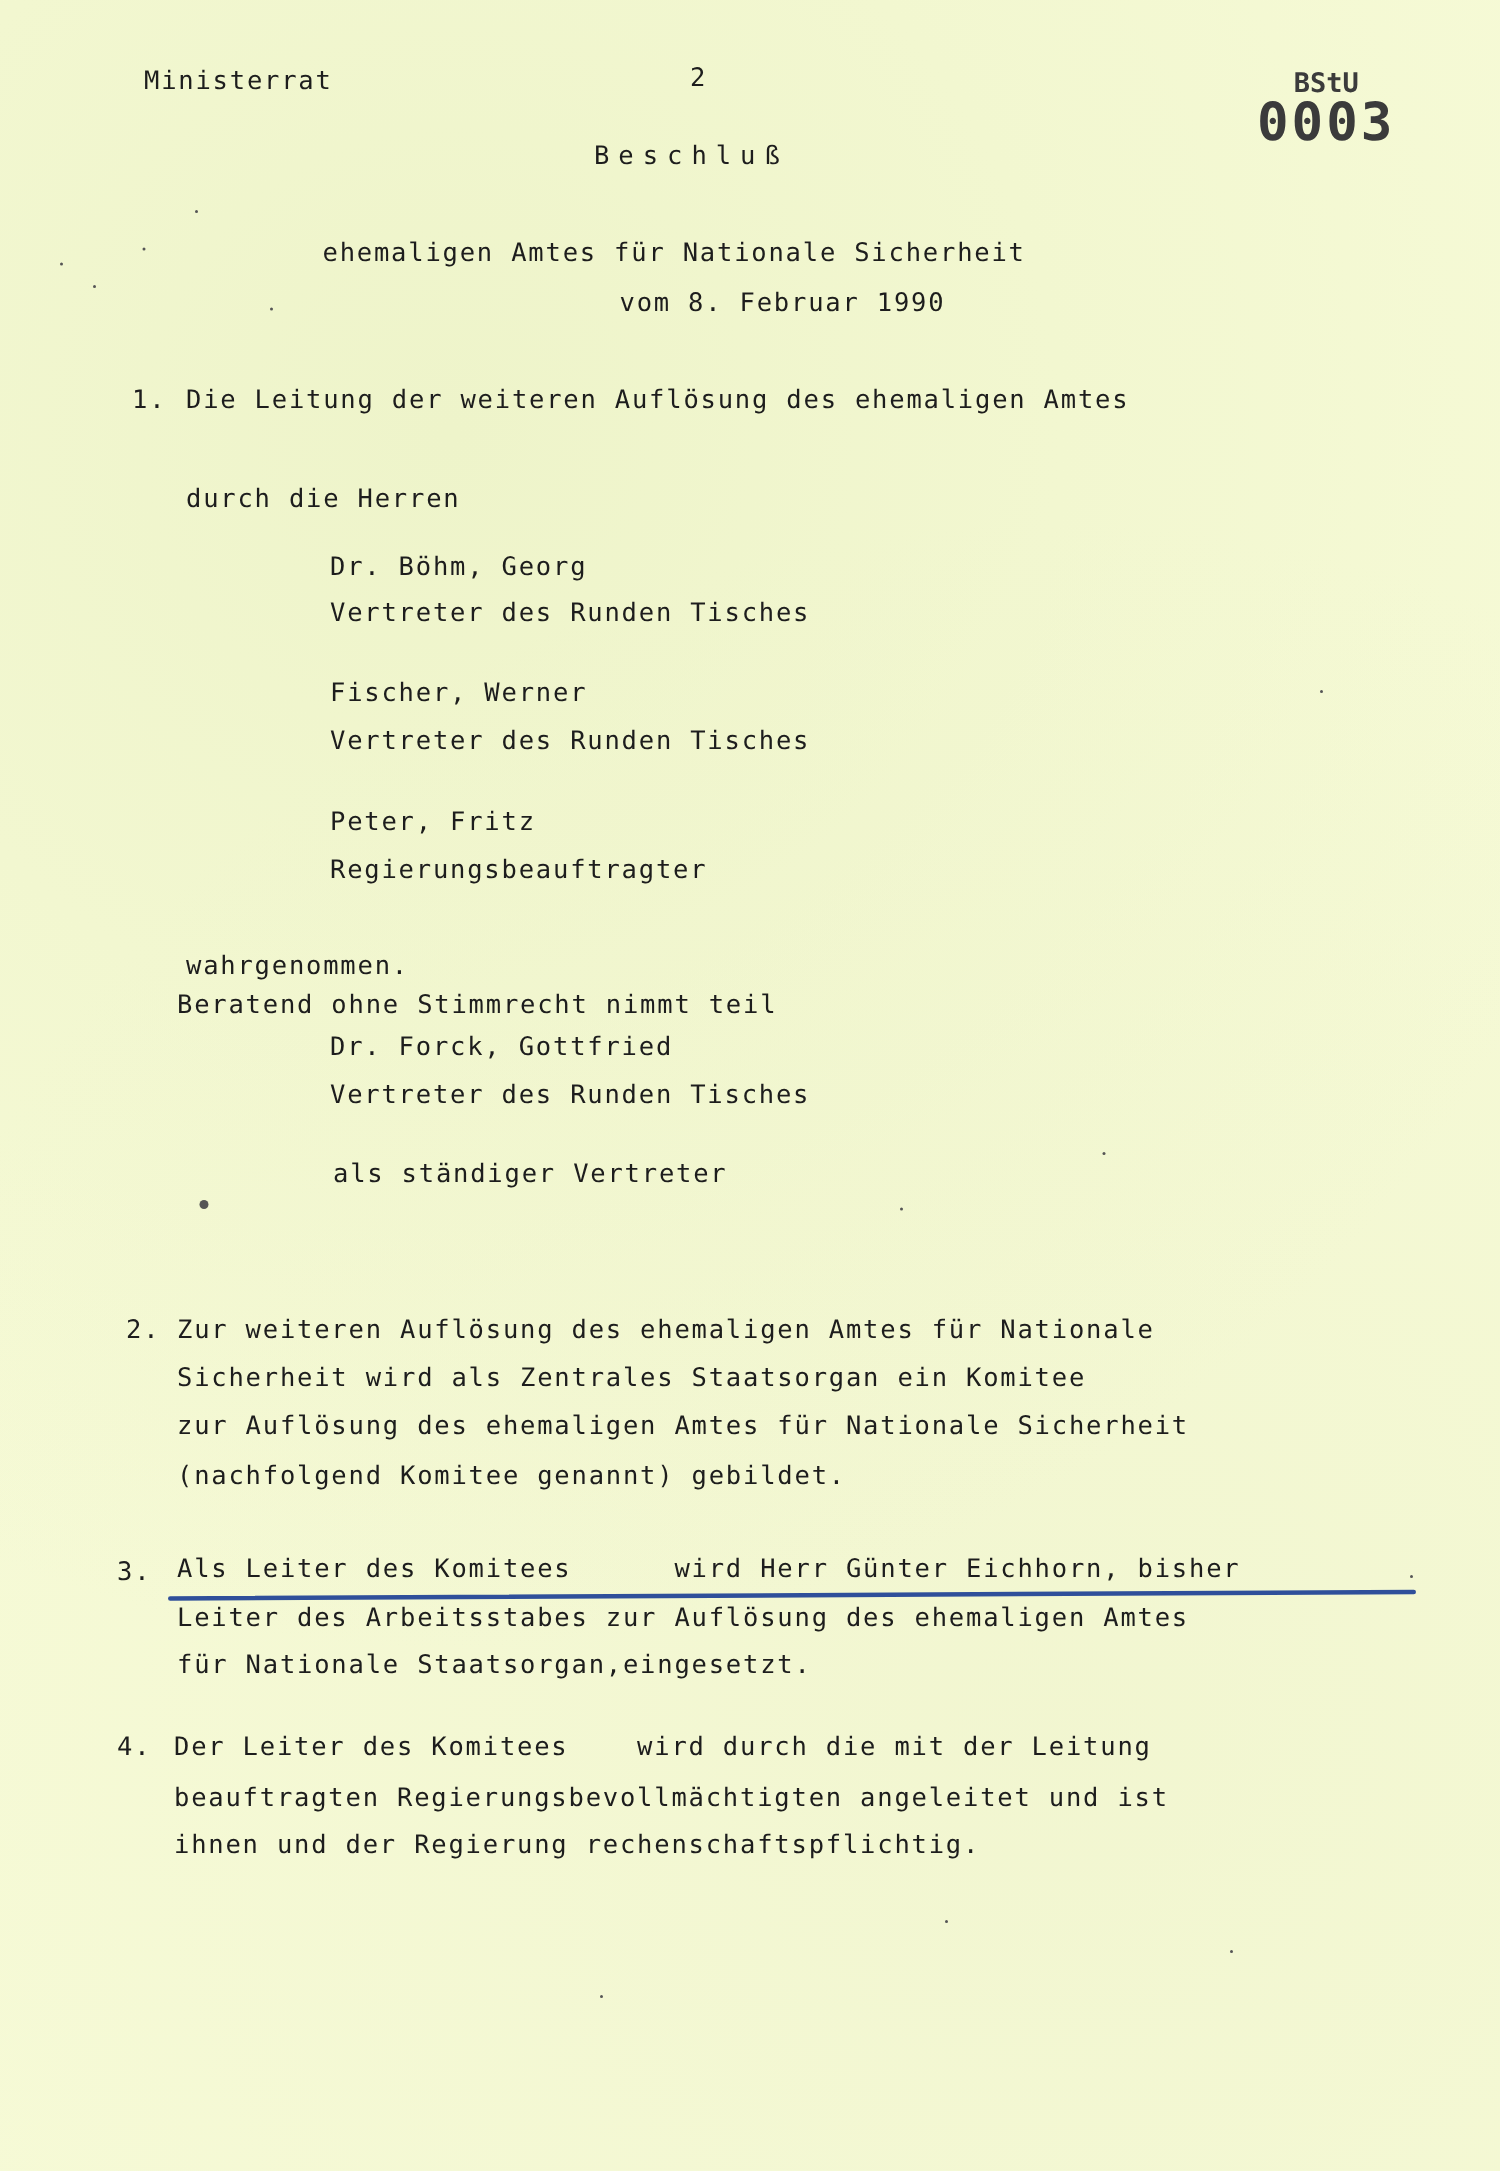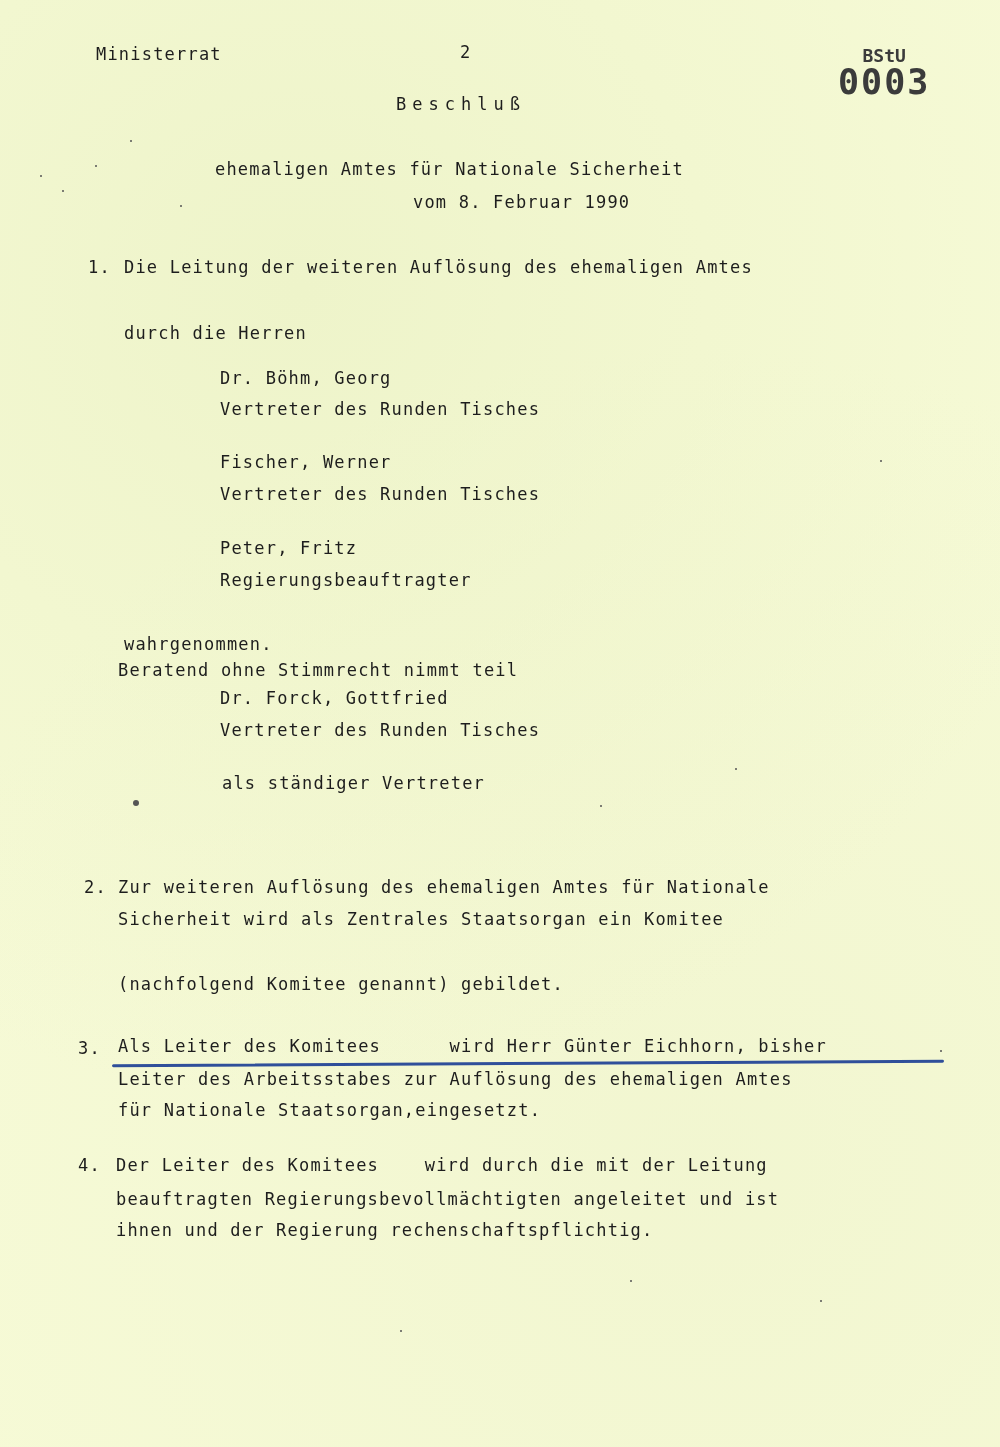--- a/index.html
+++ b/index.html
@@ -64,20 +64,21 @@
 
   <div class="t" style="left:124px; top:634px;">wahrgenommen.</div>
   <div class="t" style="left:118px; top:660px;">Beratend ohne Stimmrecht nimmt teil</div>
   <div class="t" style="left:220px; top:688px;">Dr. Forck, Gottfried</div>
   <div class="t" style="left:220px; top:720px;">Vertreter des Runden Tisches</div>
   <div class="t" style="left:222px; top:773px;">als ständiger Vertreter</div>
 
   <div class="num t" style="left:84px; top:877px;">2.</div>
   <div class="t" style="left:118px; top:877px;">Zur weiteren Auflösung des ehemaligen Amtes für Nationale</div>
   <div class="t" style="left:118px; top:909px;">Sicherheit wird als Zentrales Staatsorgan ein Komitee</div>
+  <div class="t" style="left:118px; top:941px;">zur Auflösung des ehemaligen Amtes für Nationale Sicherheit</div>
   <div class="t" style="left:118px; top:974px;">(nachfolgend Komitee genannt) gebildet.</div>
 
   <div class="num t" style="left:78px; top:1038px;">3.</div>
   <div class="t" style="left:118px; top:1036px;">Als Leiter des Komitees      wird Herr Günter Eichhorn, bisher</div>
   <div class="underline"></div>
   <div class="t" style="left:118px; top:1069px;">Leiter des Arbeitsstabes zur Auflösung des ehemaligen Amtes</div>
   <div class="t" style="left:118px; top:1100px;">für Nationale Staatsorgan,eingesetzt.</div>
 
   <div class="num t" style="left:78px; top:1155px;">4.</div>
   <div class="t" style="left:116px; top:1155px;">Der Leiter des Komitees    wird durch die mit der Leitung</div>

